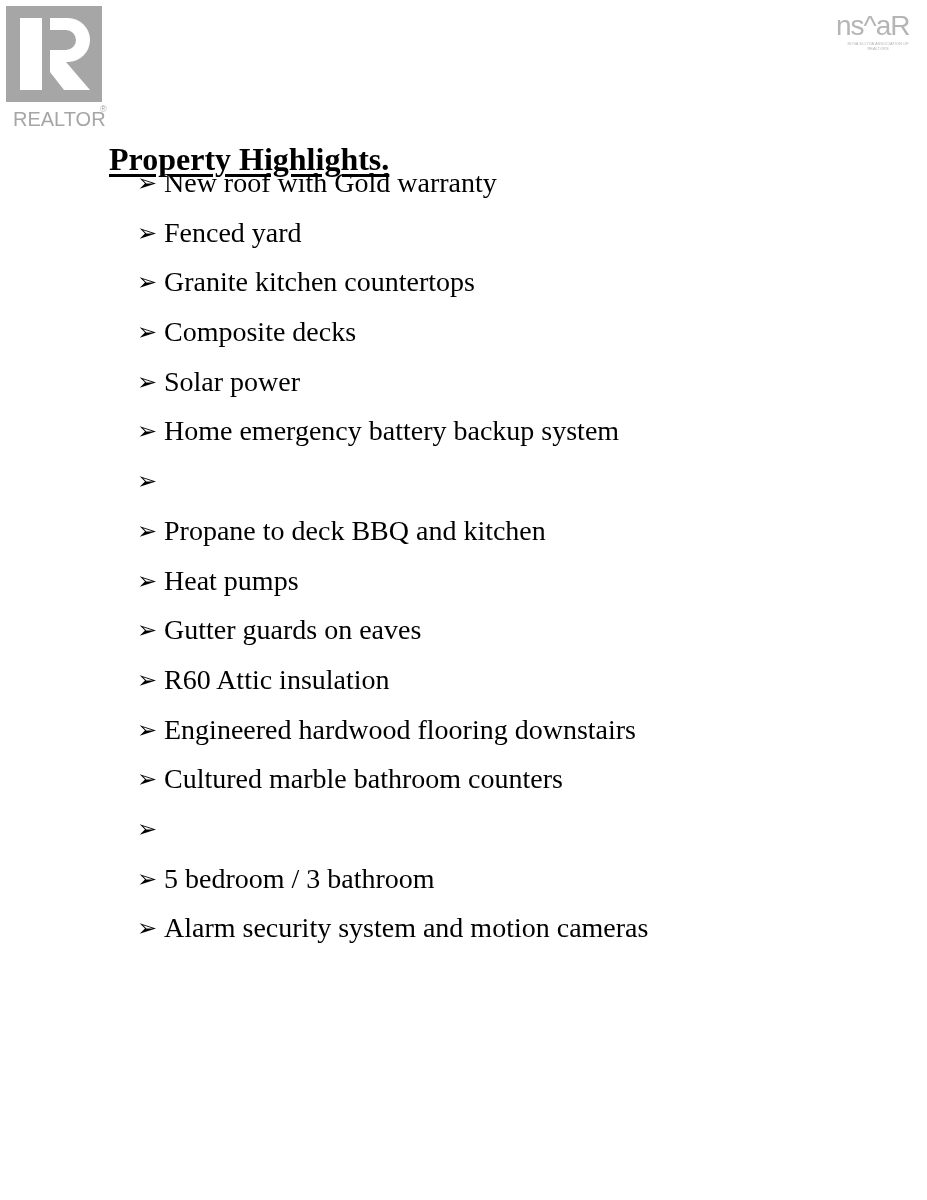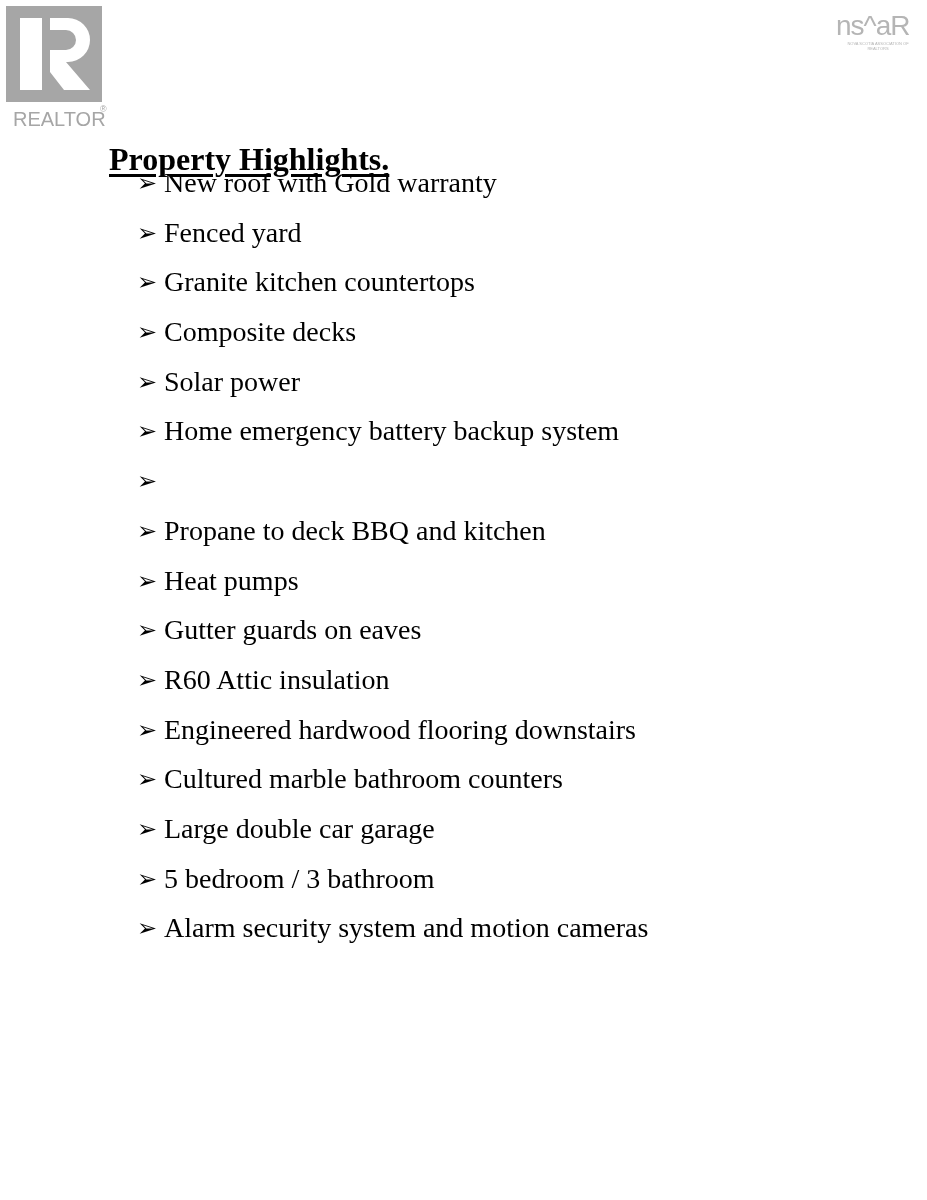--- a/index.html
+++ b/index.html
@@ -86,21 +86,20 @@
     <li>
       <span class="bullet">➢</span>
       <span>Engineered hardwood flooring downstairs</span>
     </li>
     <li>
       <span class="bullet">➢</span>
       <span>Cultured marble bathroom counters</span>
     </li>
     <li>
       <span class="bullet">➢</span>
-      <span>Large double car garage</span>
     </li>
     <li>
       <span class="bullet">➢</span>
       <span>5 bedroom / 3 bathroom</span>
     </li>
     <li>
       <span class="bullet">➢</span>
       <span>Alarm security system and motion cameras</span>
     </li>
   </ul>

